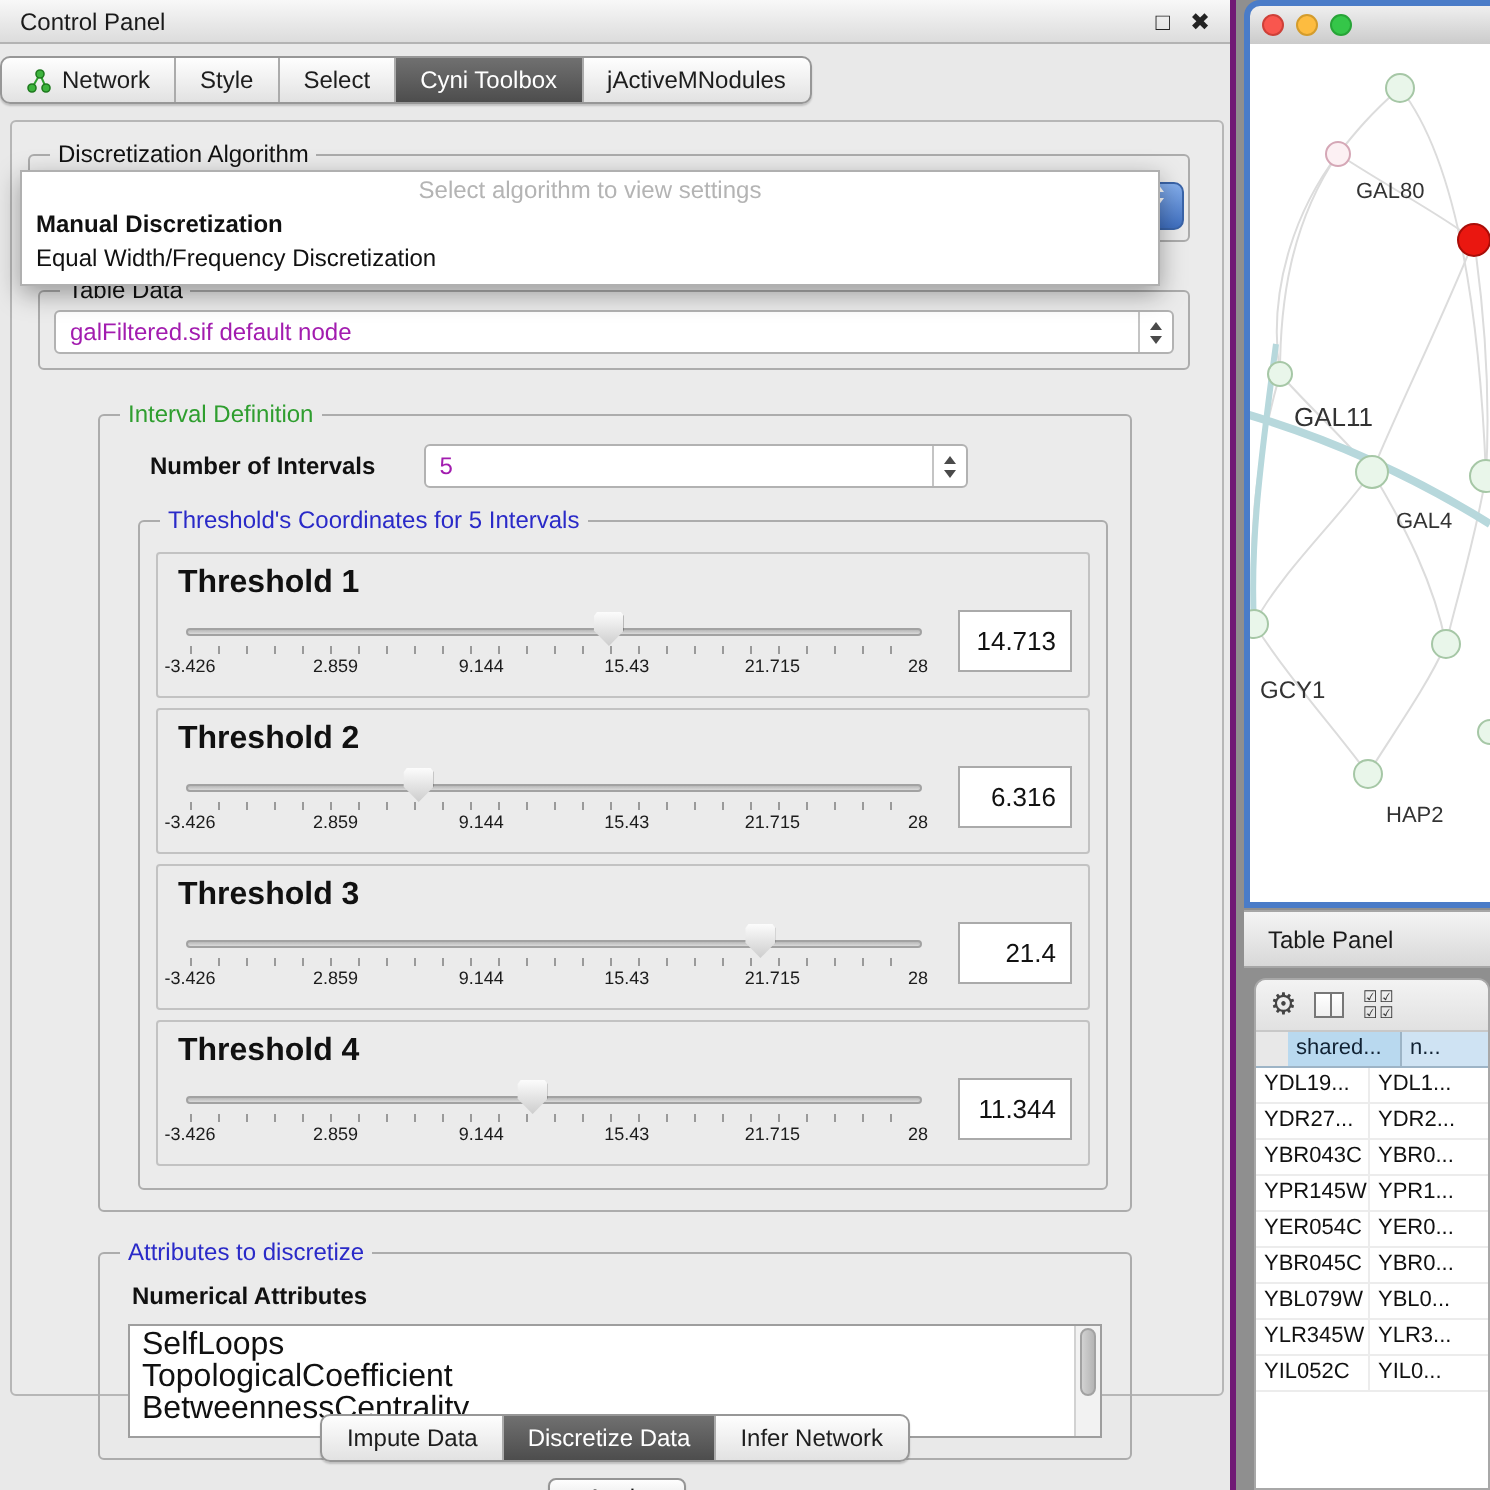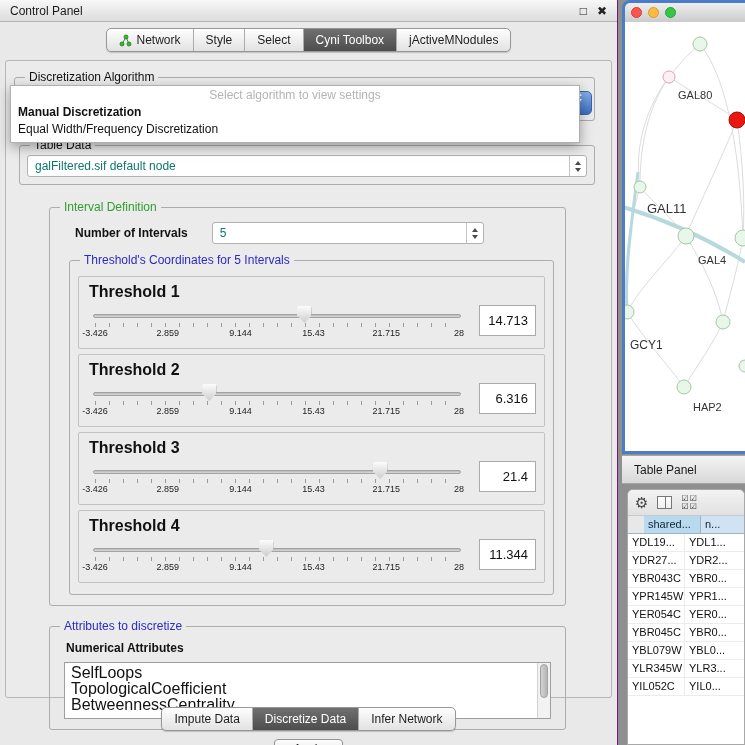--- a/index.html
+++ b/index.html
@@ -1,26 +1,26 @@
 <!DOCTYPE html>
 <html><head>
 <meta charset="utf-8">
 <style>
   * { margin:0; padding:0; box-sizing:border-box; }
   html,body { width:745px; height:745px; overflow:hidden; }
   body { font-family:"Liberation Sans","DejaVu Sans",sans-serif; background:#8f8f8f; position:relative; }
   .stage { position:absolute; left:0; top:0; width:745px; height:745px; overflow:hidden; }
 
   
-  .control-panel { position:absolute; left:0; top:0; width:618px; height:745px; background:#e9e9e9; border-right:1px solid #701a75; }
+  .control-panel { position:absolute; left:0; top:0; width:618px; height:745px; background:#e9e9e9; border-right:3px solid #701a75; }
   .cp-titlebar { height:22px; background:linear-gradient(#f8f8f8,#dcdcdc); border-bottom:1px solid #b3b3b3; display:flex; align-items:center; padding:0 10px; font-size:12px; color:#1a1a1a; }
   .cp-title { flex:1; }
   .win-btn { font-size:12px; color:#222; margin-left:10px; line-height:1; cursor:default; }
 
-  .tabbar { height:36px; display:flex; justify-content:center; align-items:center; }
+  .tabbar { height:36px; display:flex; align-items:center; }
   .segmented { display:flex; border:1px solid #979797; border-radius:5px; overflow:hidden; background:linear-gradient(#fefefe,#e2e2e2); box-shadow:0 1px 1px rgba(0,0,0,.18); }
   .segment { padding:4px 12px; font-size:12px; color:#1d1d1d; border-right:1px solid #ababab; display:flex; align-items:center; gap:5px; white-space:nowrap; cursor:default; }
   .segment:last-child { border-right:none; }
   .segment.selected { background:linear-gradient(#707070,#4d4d4d); color:#fff; }
 
   .panel-body { position:absolute; left:5px; top:60px; width:607px; height:638px; border:1px solid #b6b6b6; border-radius:3px; background:#ebebeb; }
 
   .groupbox { position:relative; border:1px solid #acacac; border-radius:3px; }
   .gtitle { position:absolute; top:-8px; left:10px; background:#ebebeb; padding:0 4px; font-size:12px; color:#111; white-space:nowrap; }
   .gtitle.green { color:#2f9e2f; }
@@ -28,21 +28,21 @@
 
   .algo-group { margin:16px 16px 0 8px; height:44px; }
   .combo-fragment { position:absolute; left:560px; top:30px; width:26px; height:24px; border-radius:5px; background:linear-gradient(#84aeec,#3f6fc0); border:1px solid #3a64a8; z-index:2; }
 
   .algo-popup { position:absolute; left:4px; top:24px; width:570px; background:#fff; border:1px solid #b0b0b0; box-shadow:0 4px 12px rgba(0,0,0,.35); z-index:5; padding:1px 0 4px; }
   .popup-item { font-size:12px; padding:1px 7px; line-height:15px; color:#111; }
   .popup-item.placeholder { color:#b4b4b4; text-align:center; }
   .popup-item.bold { font-weight:bold; }
 
   .table-data-group { margin:24px 16px 0 13px; padding:9px 7px 7px; }
-  .combo { height:22px; background:#fff; border:1px solid #b2b2b2; border-radius:3px; display:flex; align-items:center; font-size:12px; color:#0f766e; padding-left:7px; }
+  .combo { height:22px; background:#fff; border:1px solid #b2b2b2; border-radius:3px; display:flex; align-items:center; font-size:12px; color:#a21caf; padding-left:7px; }
   .combo .val { flex:1; white-space:nowrap; overflow:hidden; }
   .stepper { width:17px; align-self:stretch; border-left:1px solid #c4c4c4; display:flex; flex-direction:column; justify-content:center; align-items:center; gap:3px; }
   .tri-up   { width:0; height:0; border-left:3.5px solid transparent; border-right:3.5px solid transparent; border-bottom:4.5px solid #4a4a4a; }
   .tri-down { width:0; height:0; border-left:3.5px solid transparent; border-right:3.5px solid transparent; border-top:4.5px solid #4a4a4a; }
 
   .interval-group { margin:22px 45px 0 43px; padding:12px 9px 10px; }
   .ni-row { display:flex; align-items:center; margin:2px 0 0 16px; }
   .ni-label { font-size:12px; font-weight:bold; color:#111; }
   .ni-combo { width:272px; margin-left:24px; }
 

